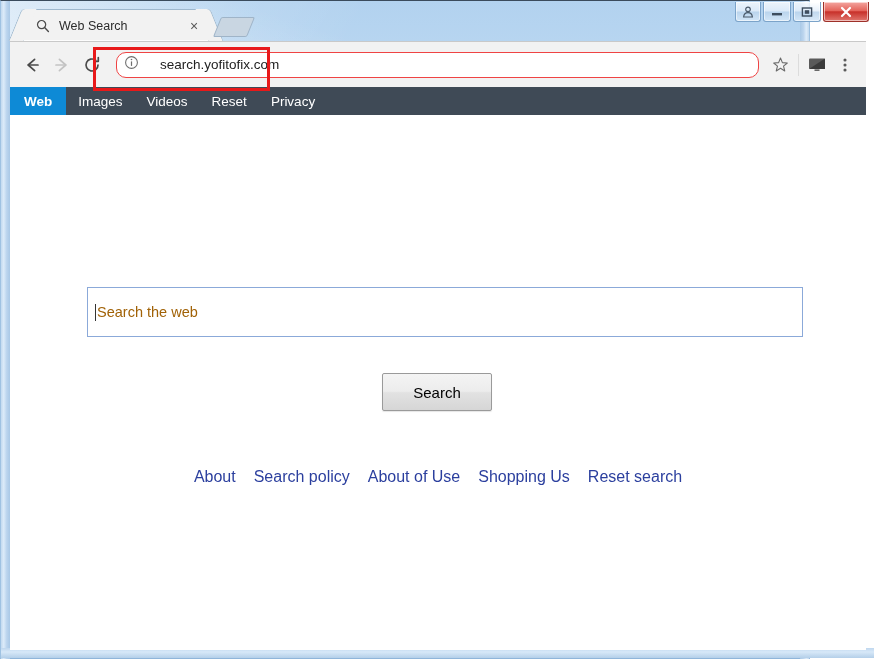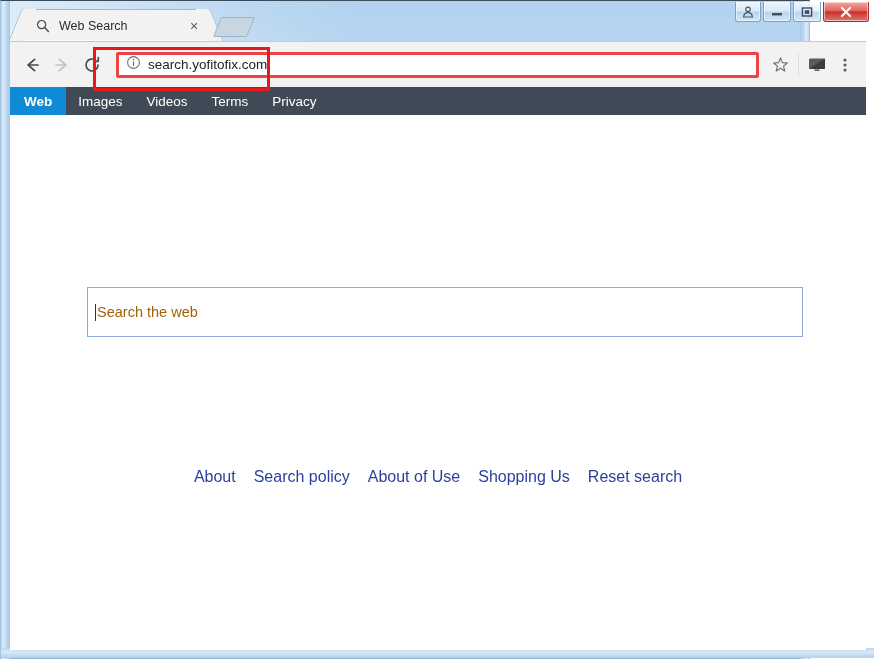--- a/index.html
+++ b/index.html
@@ -141,26 +141,26 @@
   .nav-btn {
     width: 28px; height: 28px;
     display: flex; align-items: center; justify-content: center;
     flex: 0 0 28px;
   }
   .omnibox {
     flex: 1 1 auto;
     height: 26px;
     margin: 0 6px 0 8px;
     background: #ffffff;
-    border: 3px solid #ef4444;
-    border-radius: 2px;
+    border: 1px solid #ef4444;
+    border-radius: 10px;
     display: flex;
     align-items: center;
     padding: 0 6px 0 7px;
-    gap: 7px;
+    gap: 21px;
     position: relative;
   }
   .omnibox-url {
     font-size: 13.5px;
     color: #222;
     white-space: nowrap;
   }
   .tb-icon {
     width: 26px; height: 26px;
     display: flex; align-items: center; justify-content: center;
@@ -382,36 +382,39 @@
       <div class="sitenav-item active">
         <span>Web</span>
       </div>
       <div class="sitenav-item">
         <span>Images</span>
       </div>
       <div class="sitenav-item">
         <span>Videos</span>
       </div>
       <div class="sitenav-item">
-        <span>Terms</span>
+        <span>Reset</span>
       </div>
       <div class="sitenav-item">
         <span>Privacy</span>
       </div>
     </div>
 
     <div class="page-body">
 
       <div class="searchbox-wrap">
         <div class="searchbox">
           <span class="caret"></span>
           <span class="placeholder">Search the web</span>
         </div>
       </div>
 
+      <div class="search-btn">
+        <span>Search</span>
+      </div>
 
       <div class="footer-links">
         <span class="footer-link">About</span>
         <span class="footer-link">Search policy</span>
         <span class="footer-link">About of Use</span>
         <span class="footer-link">Shopping Us</span>
         <span class="footer-link">Reset search</span>
       </div>
 
     </div>

